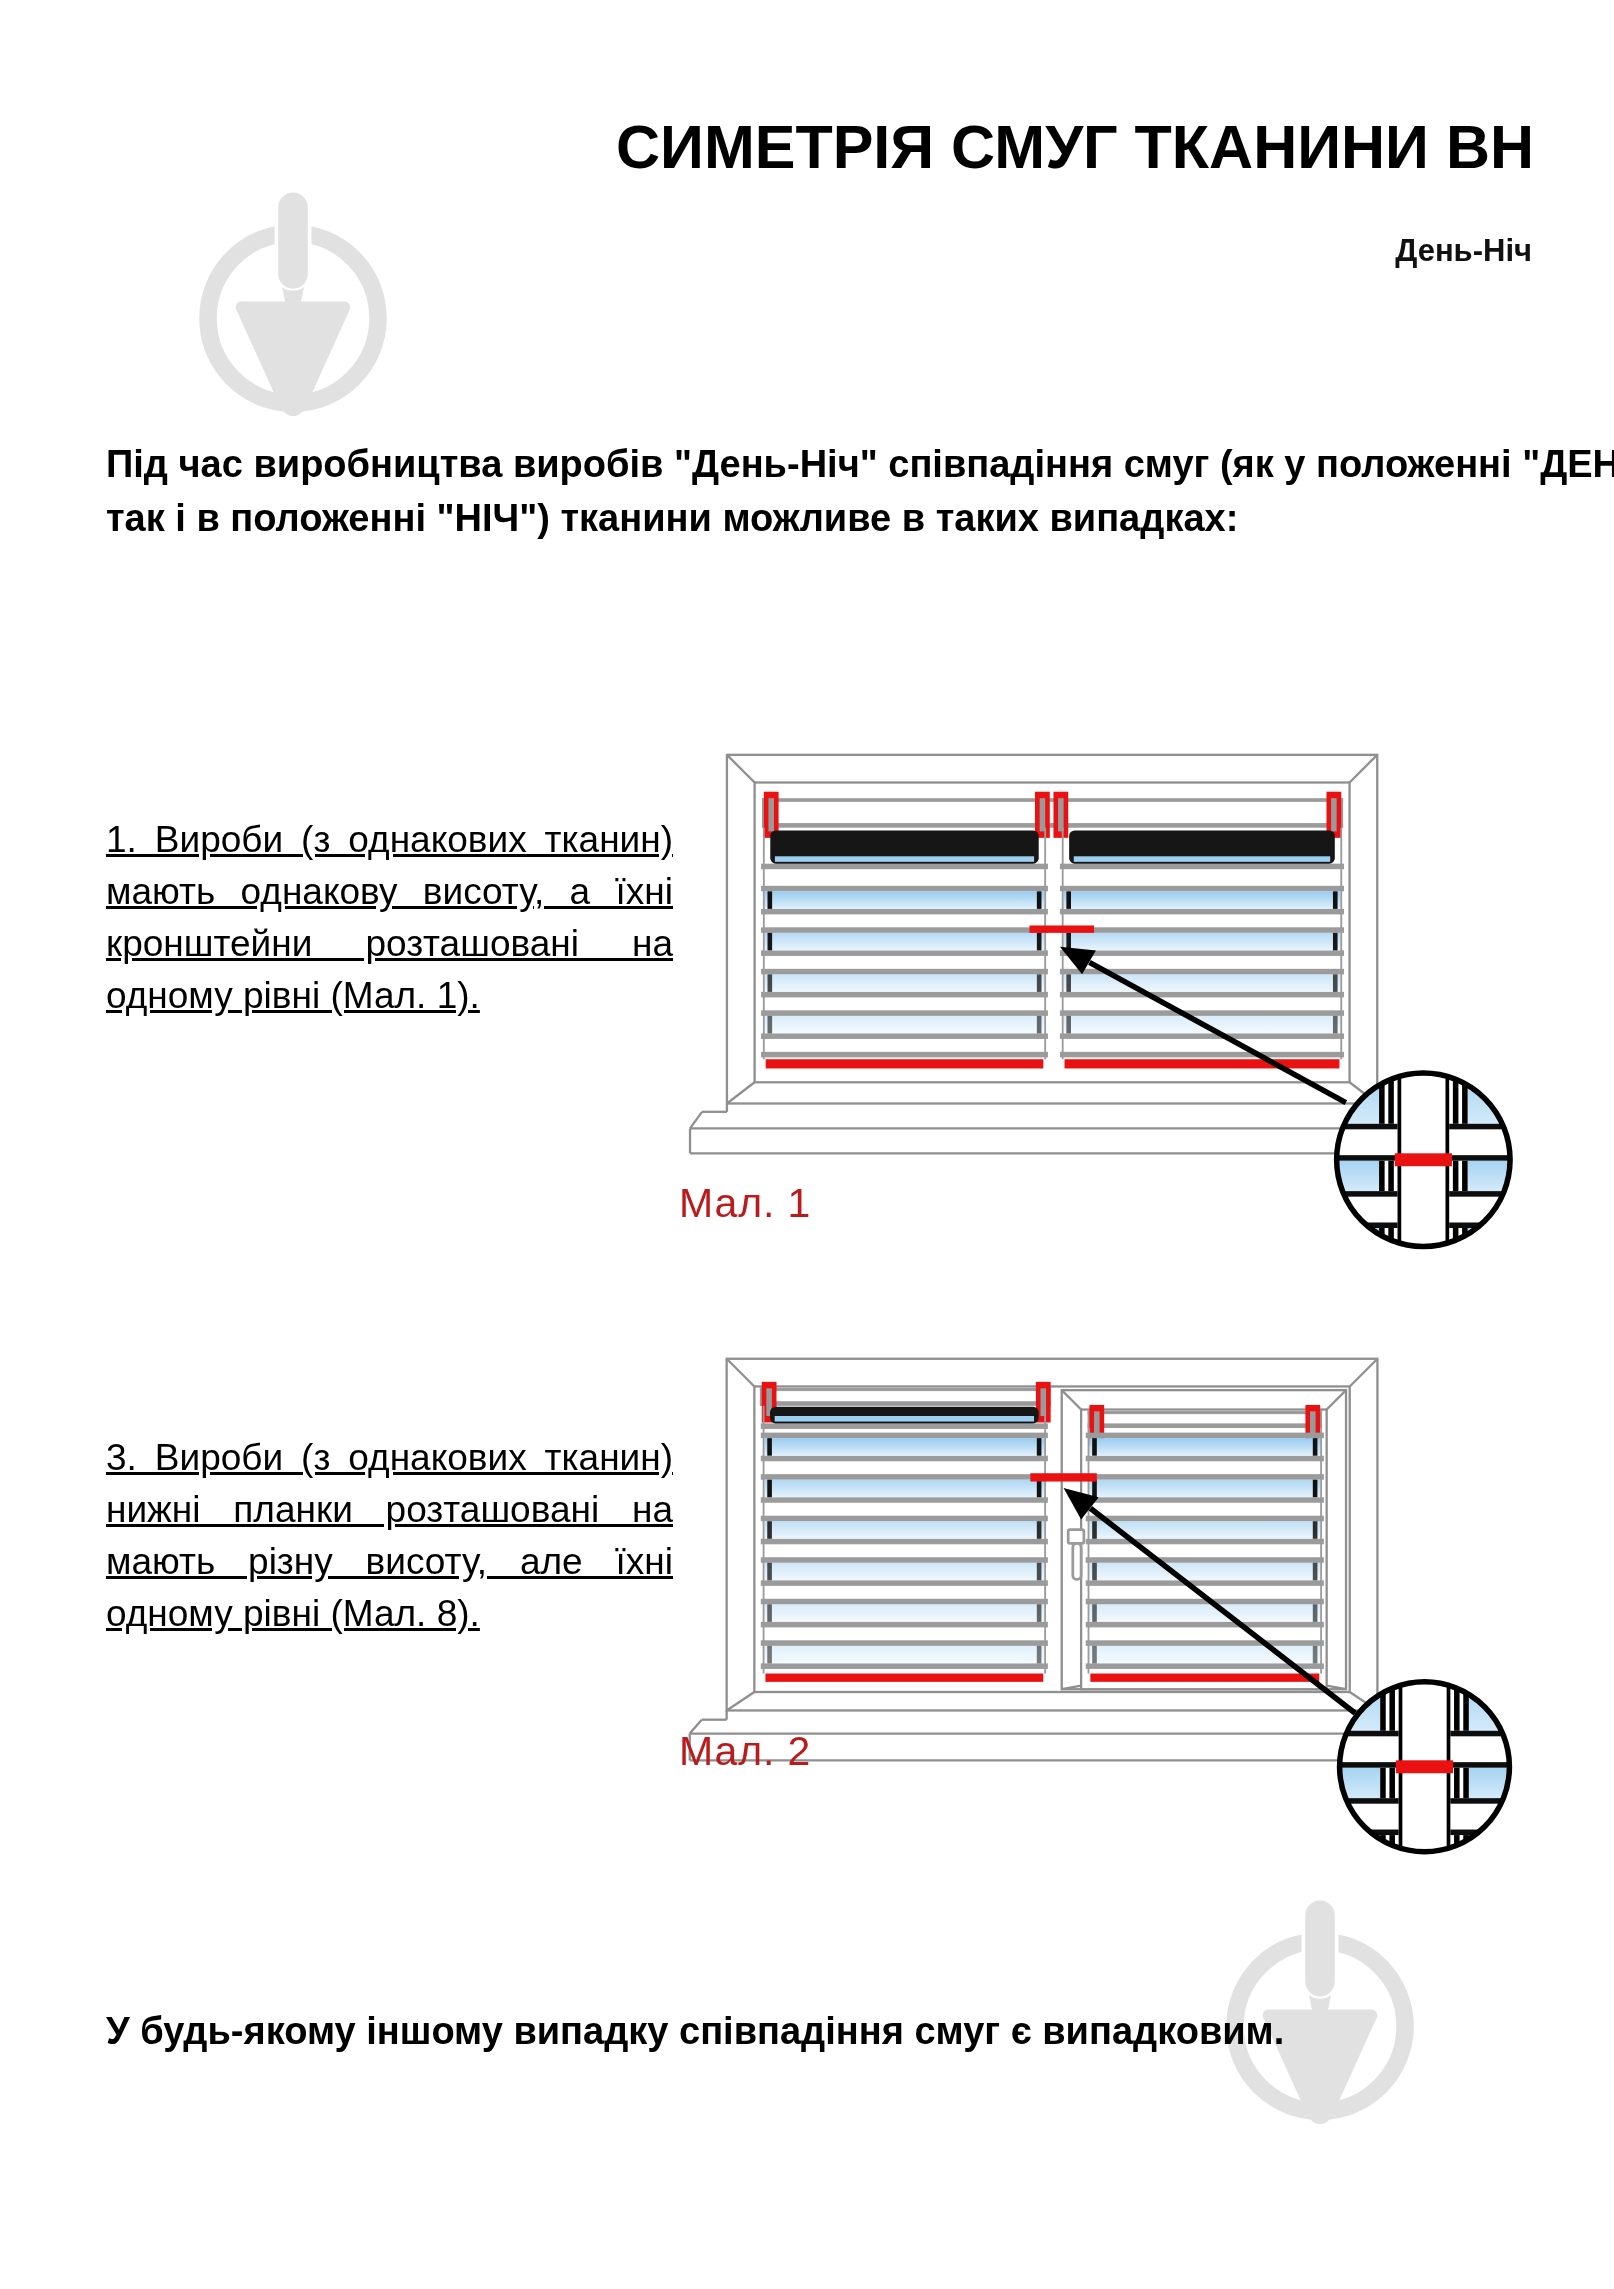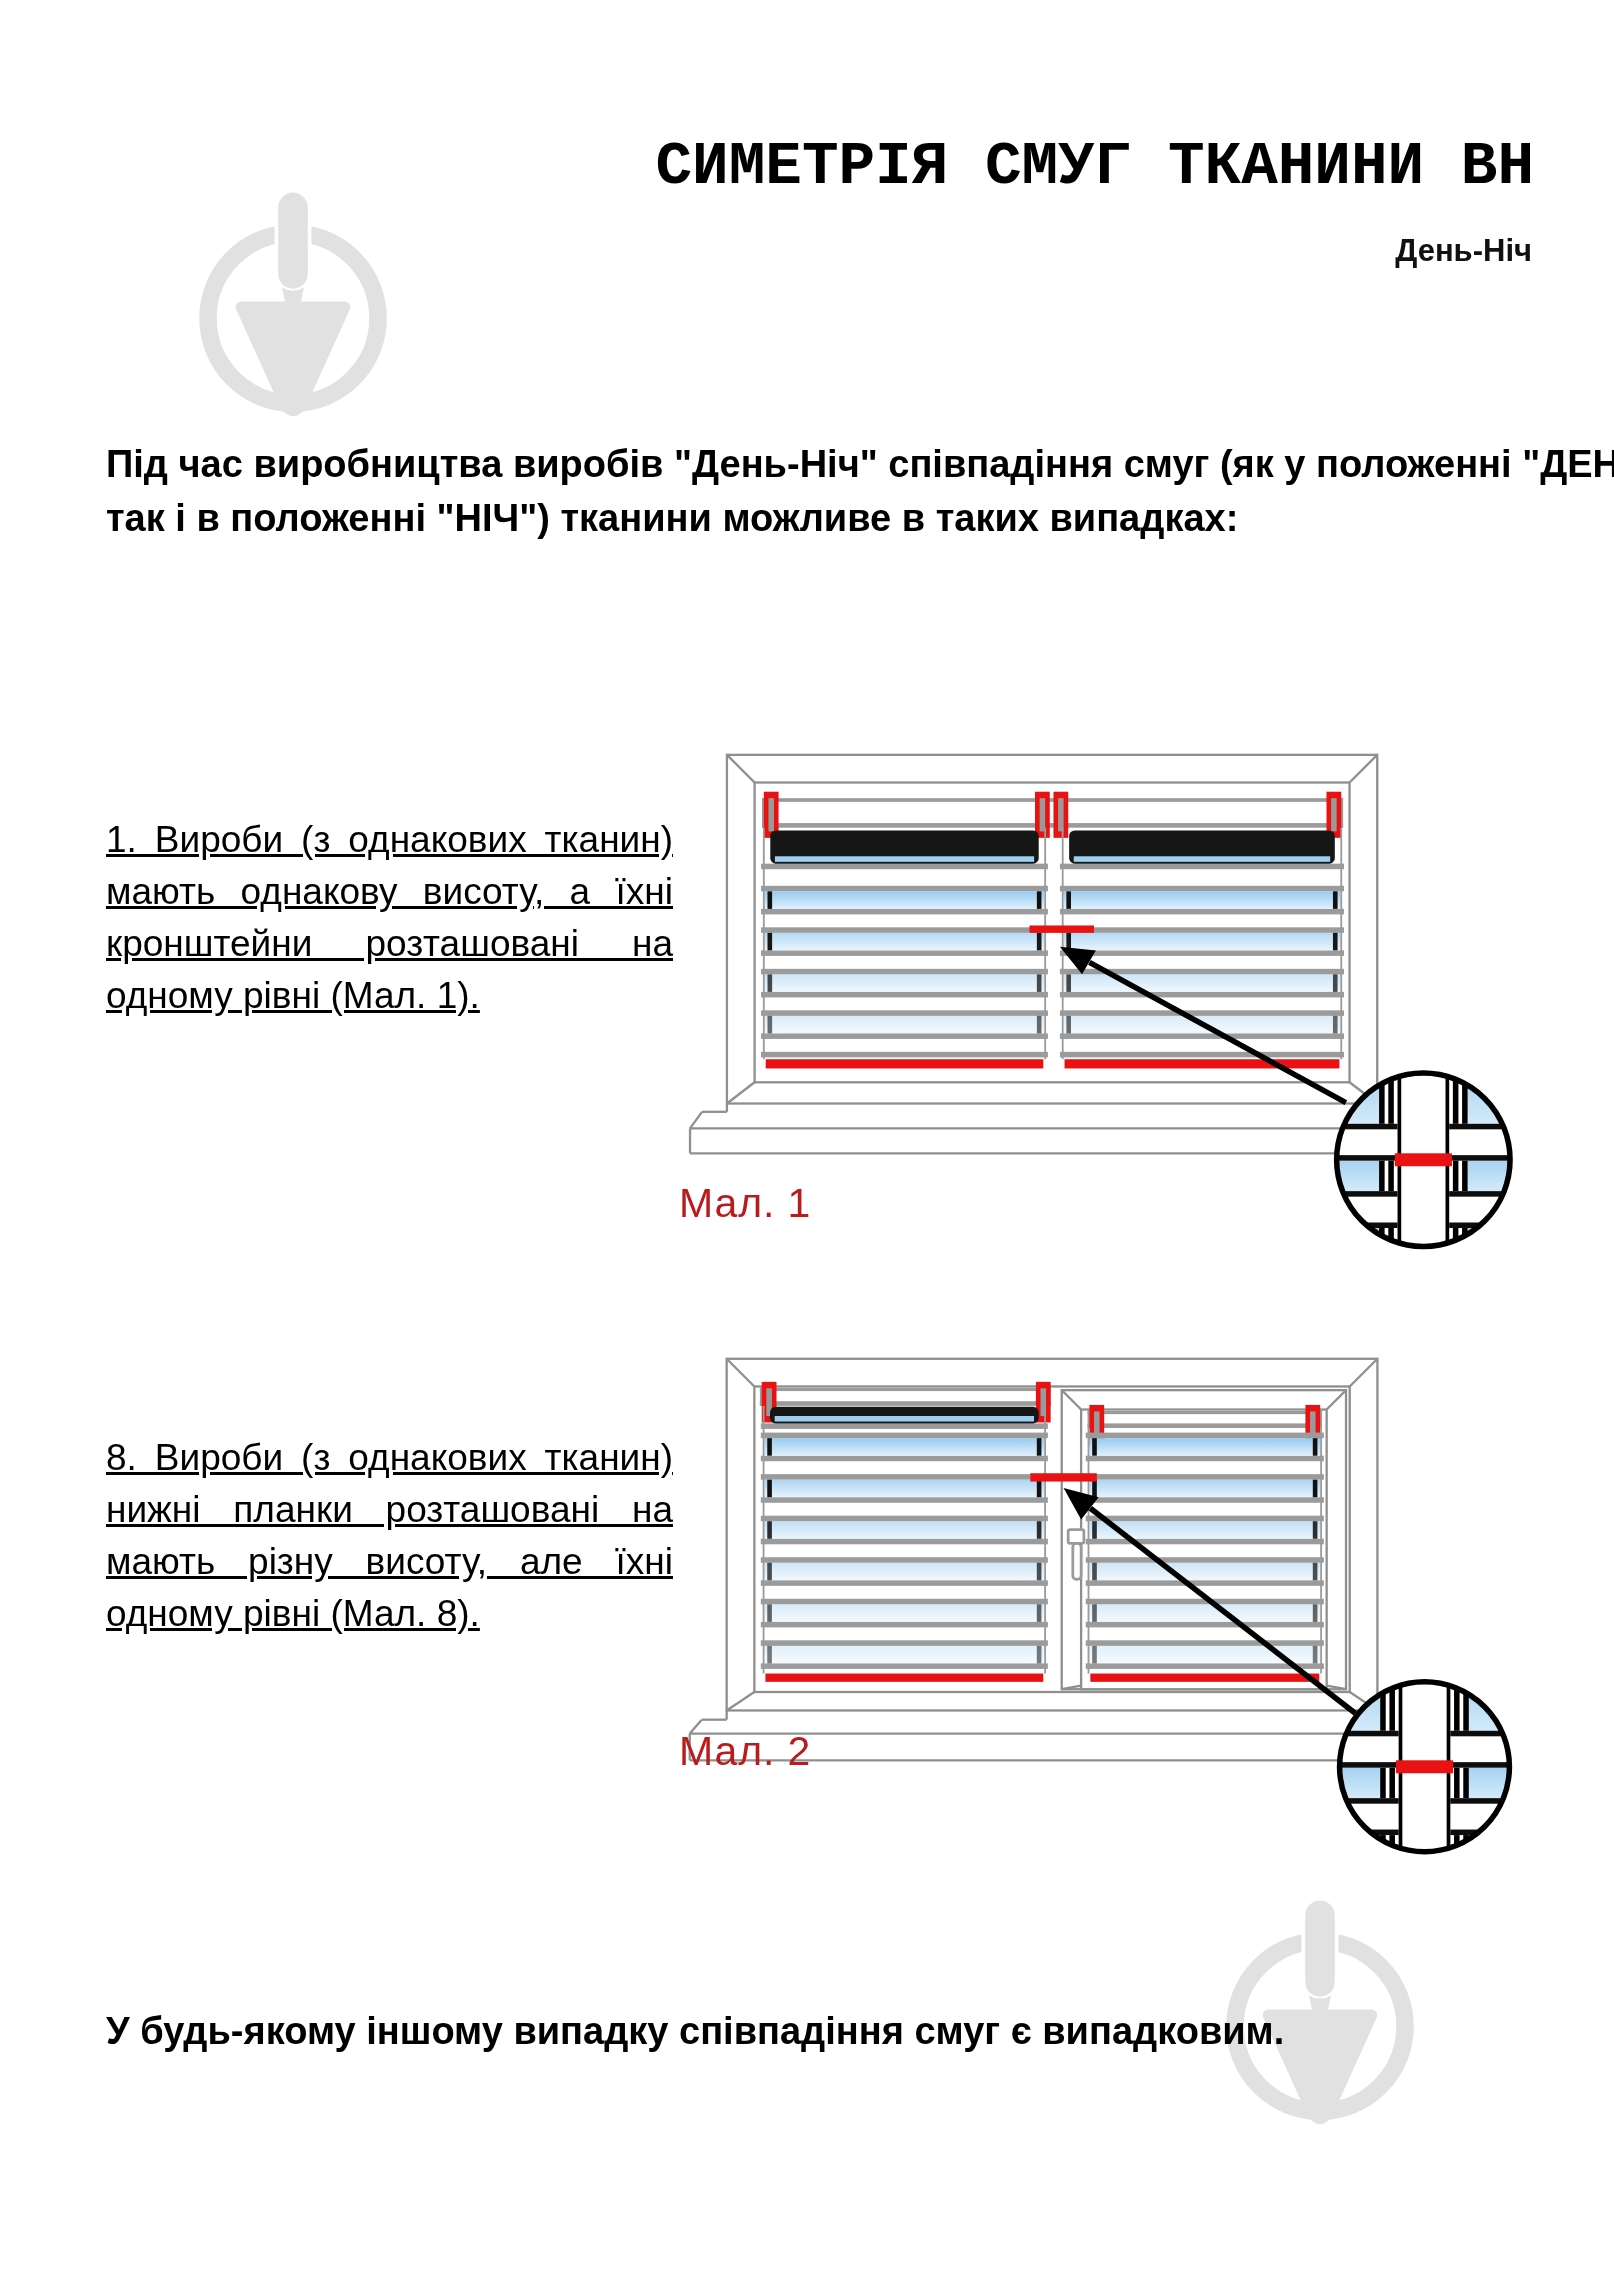--- a/index.html
+++ b/index.html
@@ -1,19 +1,19 @@
 <!DOCTYPE html>
 <html style="font-size:14.8px"><head>
 <meta charset="utf-8">
 <style>
   html,body{margin:0;padding:0;background:#fff;}
   .page{position:relative;width:1614px;height:2290px;background:#fff;overflow:hidden;
         font-family:"Liberation Sans",sans-serif;color:#000;}
-  .title{position:absolute;top:132px;right:80px;font-size:61px;font-weight:700;
-         white-space:nowrap;letter-spacing:0px;font-family:Liberation Mono, monospace;}
+  .title{position:absolute;top:112px;right:80px;font-size:61px;font-weight:700;
+         white-space:nowrap;letter-spacing:0px;}
   .subtitle{position:absolute;top:233px;right:82px;font-size:31px;font-weight:700;color:#111;}
   .intro{position:absolute;left:106px;top:437px;font-size:38px;font-weight:700;
          line-height:54px;white-space:nowrap;}
   .block{position:absolute;left:106px;width:567px;font-size:37px;line-height:52px;}
   .block .jl{text-align:justify;text-decoration:underline;}
   .block .jl.st{text-align-last:justify;}
   #block1{top:814px;}
   #block2{top:1432px;}
   .figlabel{position:absolute;font-size:41px;font-weight:400;color:#b91c1c;letter-spacing:0.9px;}
   #flabel1{left:679px;top:1180px;}
@@ -59,21 +59,21 @@
       <div class="jl">так і в положенні "НІЧ") тканини можливе в таких випадках:</div>
     </div>
 
   <div id="block1" class="block justify">
       <div class="jl st">1. Вироби (з однакових тканин)</div>
       <div class="jl st">мають однакову висоту, а їхні</div>
       <div class="jl st">кронштейни розташовані на</div>
       <div class="jl">одному рівні (Мал. 1).</div>
     </div>
   <div id="block2" class="block justify">
-      <div class="jl st">8. Вироби (з однакових тканин)</div>
+      <div class="jl st">3. Вироби (з однакових тканин)</div>
       <div class="jl st">нижні планки розташовані на</div>
       <div class="jl st">мають різну висоту, але їхні</div>
       <div class="jl">одному рівні (Мал. 8).</div>
     </div>
 
   <svg id="fig1" class="fig" width="877" height="535" viewBox="730 790 950 580">
       <defs>
         <linearGradient id="fig1gb" x1="0" y1="0" x2="0" y2="1">
           <stop offset="0%" stop-color="#98cbef"></stop>
           <stop offset="100%" stop-color="#dff0fb"></stop>

